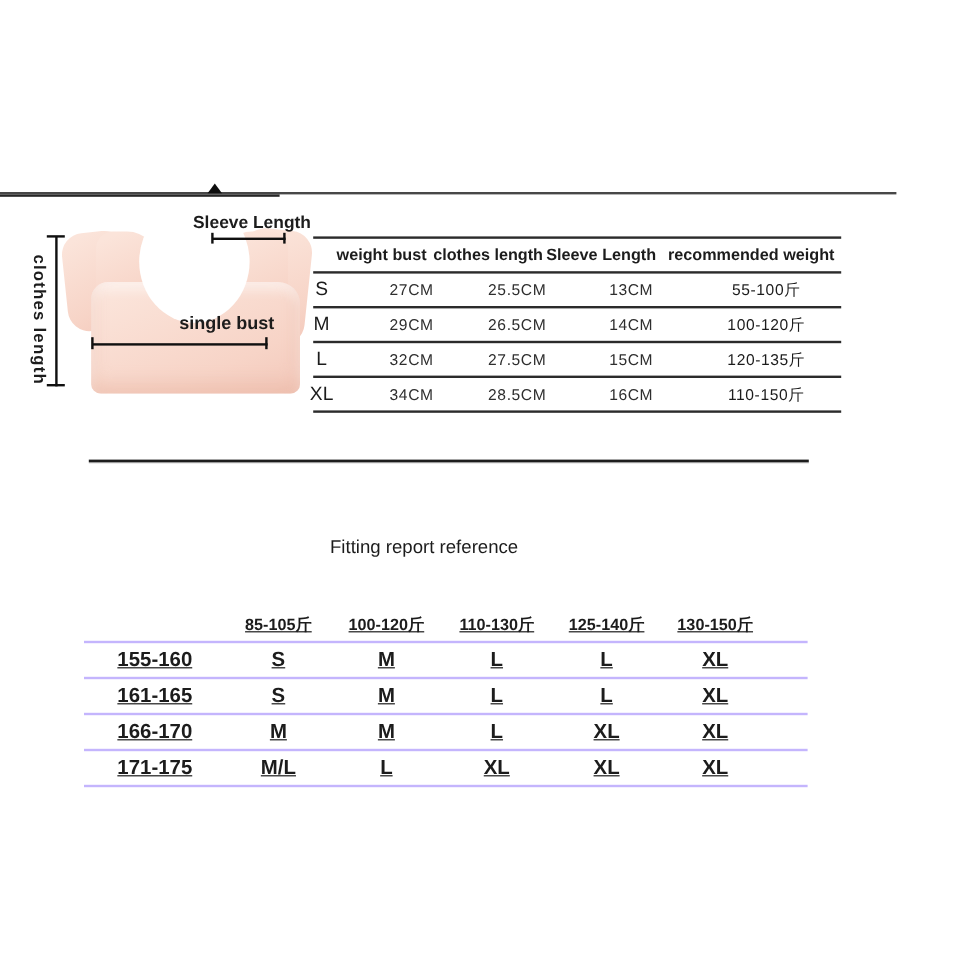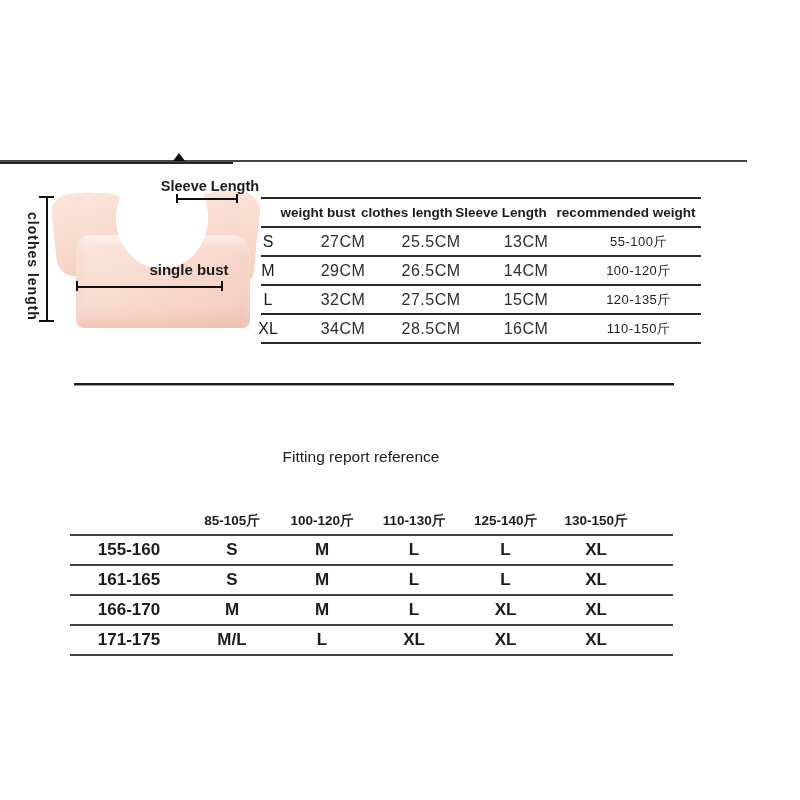--- a/index.html
+++ b/index.html
@@ -36,31 +36,31 @@
   .trow { display:flex; align-items:center; white-space:nowrap; }
   .trow > div { text-align:center; flex:0 0 auto; white-space:nowrap; }
 
   
   .st { left:261px; top:197px; width:440px; border-top:2px solid #2b2b2b; z-index:1; }
   .st .trow { height:27px; width:440px; border-bottom:2px solid #2b2b2b;justify-content:flex-end; }
   .st .c0{width:64px} .st .c1{width:86px} .st .c2{width:90px} .st .c3{width:100px} .st .c4{width:125px}
   .st .hdr > div { font-weight:bold; font-size:13.5px; }
   .st .hdr .c4 { width:150px; }
   .cell-size { font-size:16px; }
-  .cell-cm   { font-size:16px; letter-spacing:.5px; color:#2e2e2e; }
+  .cell-cm   { font-size:13px; letter-spacing:.5px; color:#2e2e2e; }
   .cell-wt   { font-size:13px; font-weight:500; letter-spacing:.5px; }
 
   
   .divider  { left:74px; top:383px; width:600px; height:2px; background:#1d1d1d; }
   .divider2 { left:74px; top:385px; width:600px; height:1px; background:#9a9a9a; }
-  .fit-title { left:261px; top:448px; width:200px; text-align:center; font-size:15.5px; font-weight:500; }
+  .fit-title { left:275px; top:448px; width:200px; text-align:left; font-size:15.5px; font-weight:500; }
 
   
   .ft { left:70px; top:508px; width:603px; z-index:1; }
-  .ft .trow { width:603px; border-bottom:2px solid #404040; }
+  .ft .trow { width:603px; border-bottom:2px solid #c4b5fd;text-decoration:underline; }
   .ft .hrow { height:26px; }
   .ft .drow { height:28px; }
   .ft .f0{width:118px} .ft .f1{width:88px} .ft .f2{width:92px}
   .ft .f3{width:92px}  .ft .f4{width:91px} .ft .f5{width:90px}
   .ft .hrow > div { font-size:13.5px; font-weight:600; }
   .ft .drow > div { font-size:17px; font-weight:600; }
 </style>
 </head>
 <body>
 

